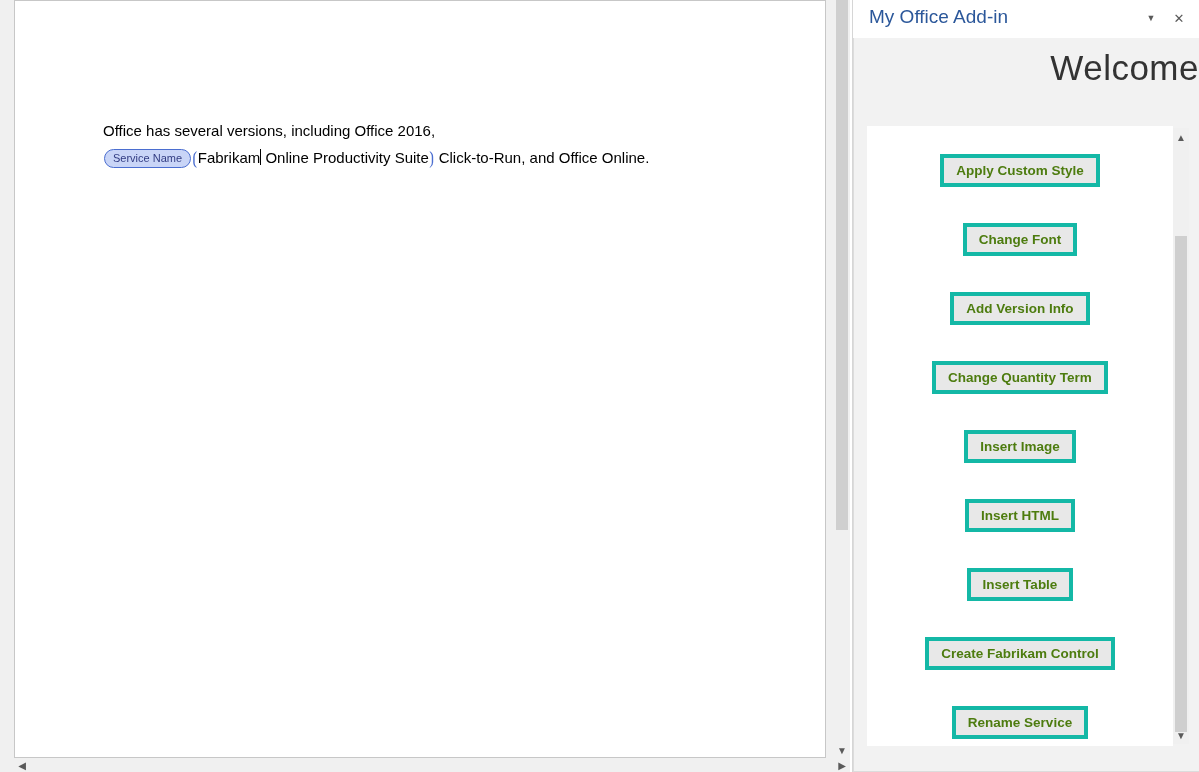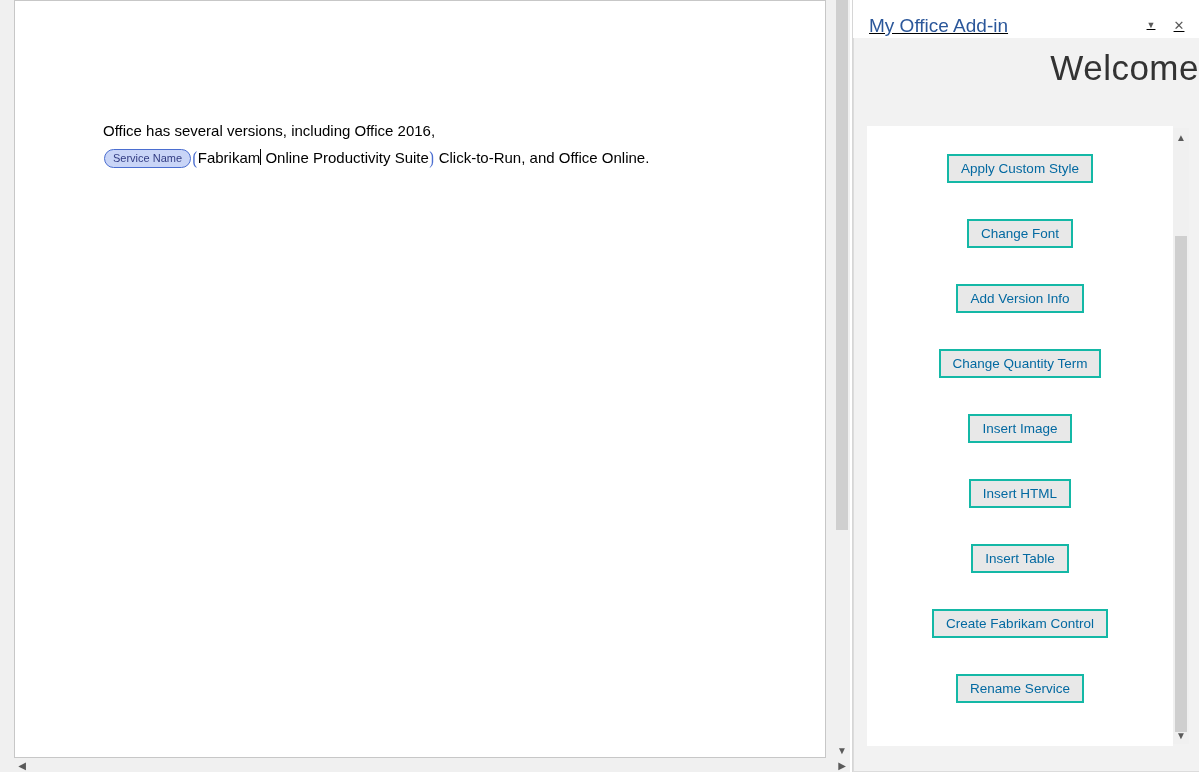--- a/index.html
+++ b/index.html
@@ -128,23 +128,22 @@
       top: 0;
       width: 347px;
       height: 772px;
       background: #ffffff;
       border-left: 1px solid #d6d6d6;
     }
     .taskpane-header {
       height: 38px;
       padding: 6px 8px 0 16px;
       display: flex;
-      align-items: flex-end;
+      align-items: flex-start;
       border-bottom: 1px solid #ffffff;
-      text-decoration: underline;
     }
     .taskpane-title {
       color: #2b579a;
       font-size: 19px;
       font-weight: 400;
       flex: 1;
     }
     .taskpane-header-btn {
       width: 24px;
       height: 24px;
@@ -184,26 +183,27 @@
       background: #ffffff;
       overflow-y: hidden;
     }
     .btn-list {
       padding-top: 28px;
     }
     .addin-btn {
       display: block;
       margin: 0 auto 36px auto;
       background: #e8e8e8;
-      border: 2px solid #14b8a6;
-      color: #0369a1;
+      border: 4px solid #14b8a6;
+      color: #4d7c0f;
       font-size: 13.5px;
       font-family: inherit;
       padding: 5px 12px;
       cursor: pointer;
+      font-weight: bold;
     }
     
     .tp-vscroll {
       position: absolute;
       right: 10px;
       top: 90px;
       width: 16px;
       height: 616px;
       background: #f0f0f0;
     }

